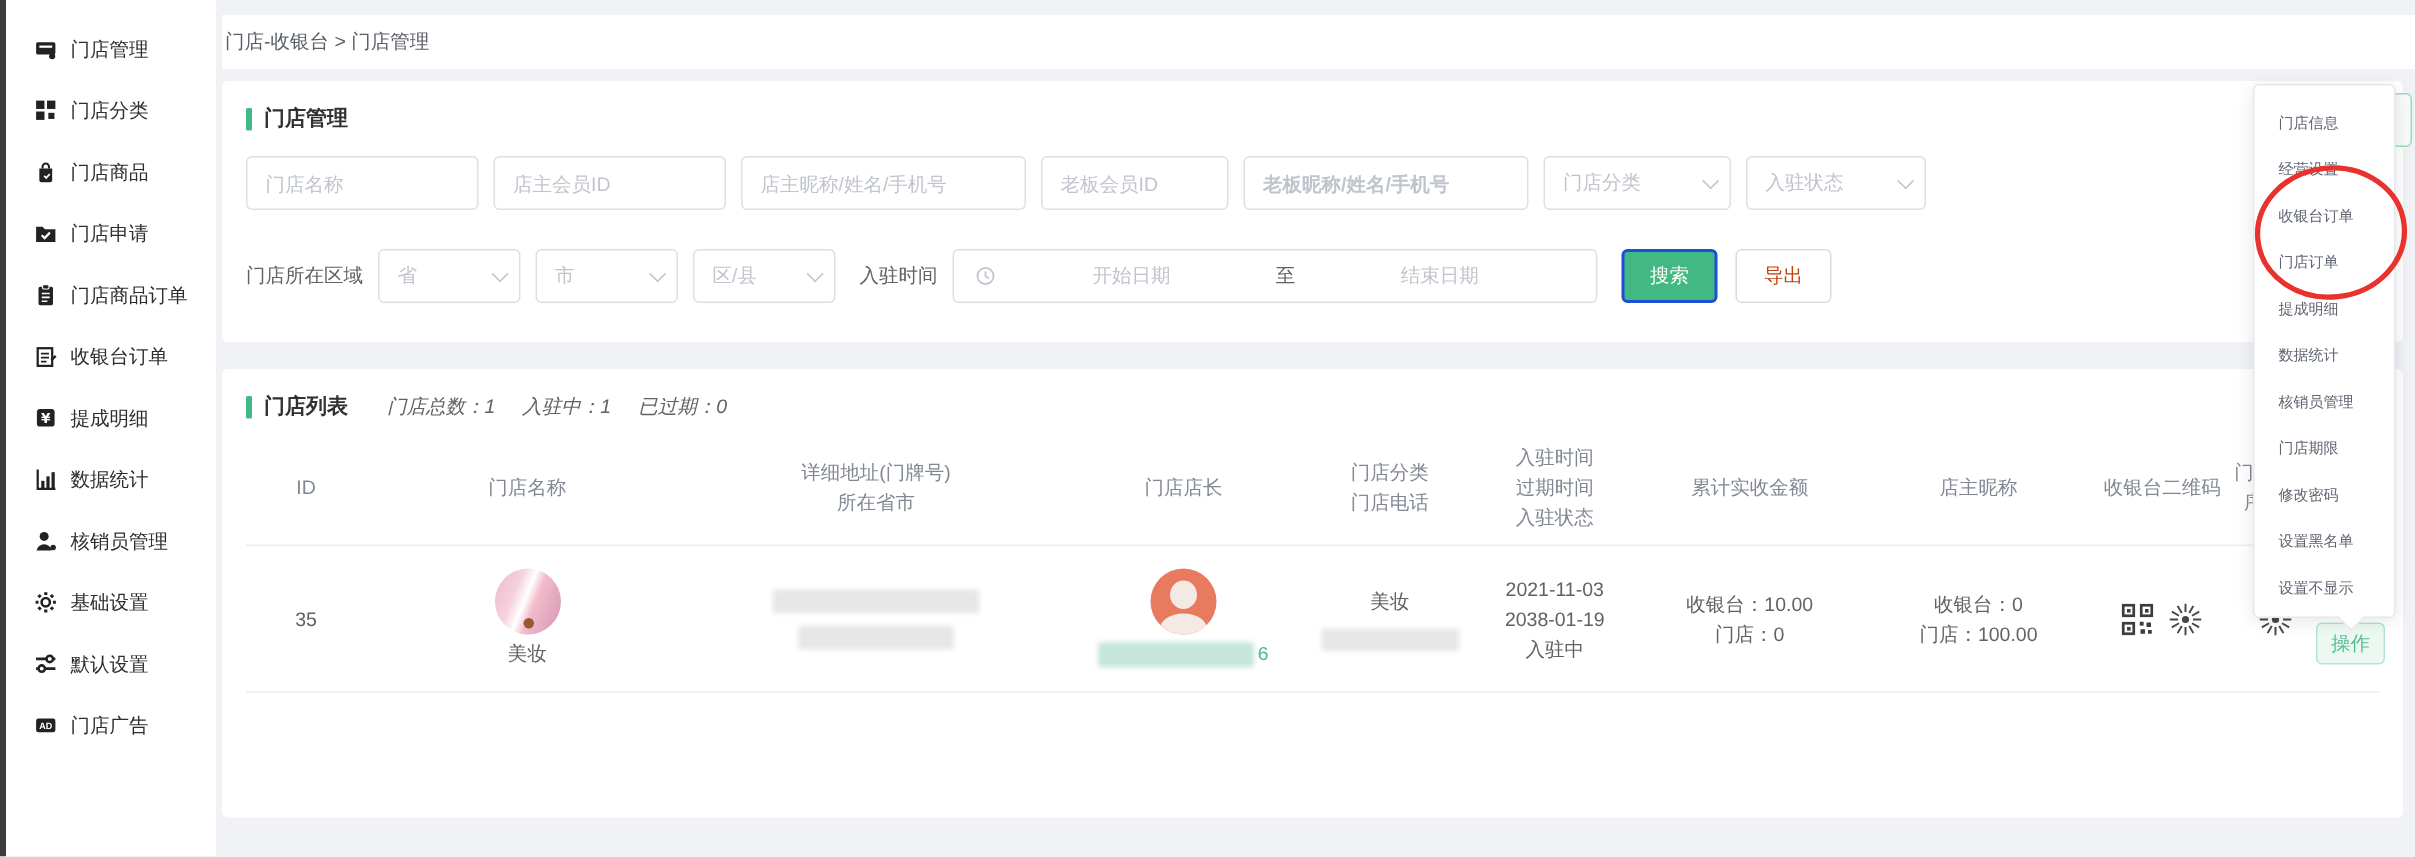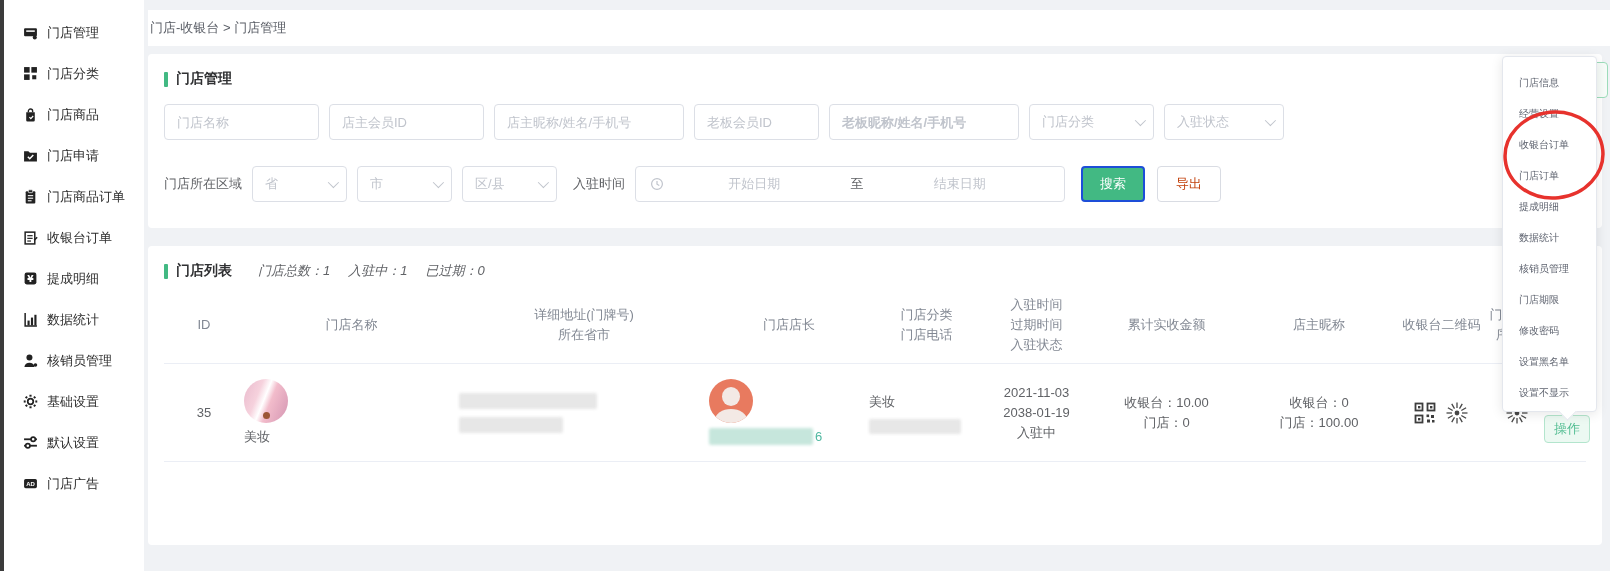--- a/index.html
+++ b/index.html
@@ -48,21 +48,21 @@
   
   .thead,.trow{display:flex;align-items:center;position:absolute;left:16px;width:1422px;box-sizing:border-box;}
   .thead{top:40px;height:78px;border-bottom:1px solid #ebeef5;}
   .trow{top:118px;height:98px;border-bottom:1px solid #ebeef5;}
   .cell{flex:none;text-align:center;font-size:13px;line-height:20px;}
   .thead .cell{color:#828893;}
   .trow .cell{color:#606266;}
   .c0{width:80px;}.c1{width:215px;}.c2{width:250px;}.c3{width:160px;}.c4{width:115px;}
   .c5{width:105px;}.c6{width:155px;}.c7{width:150px;}.c8{width:95px;}.c9{width:55px;}.c10{width:42px;}
   .c9 .shift{transform:translateX(-14px);display:block;}
-  .stack{display:flex;flex-direction:column;align-items:flex-start;gap:4px;}
+  .stack{display:flex;flex-direction:column;align-items:center;gap:4px;font-family:Liberation Mono, monospace;}
   
   .avatar-store{width:44px;height:44px;border-radius:50%;overflow:hidden;position:relative;
     background:linear-gradient(112deg,#e9b9cc 0%,#f6d2dd 32%,#ffffff 46%,#f2bccb 58%,#d495b2 100%);}
   .avatar-store .spot{position:absolute;left:19px;bottom:4px;width:7px;height:7px;border-radius:50%;background:#9c5636;}
   .avatar-person{width:44px;height:44px;border-radius:50%;background:#e87a5f;position:relative;overflow:hidden;}
   .avatar-person .head{position:absolute;left:13px;top:8px;width:18px;height:19px;border-radius:50%;background:#f3e9e5;}
   .avatar-person .bodyp{position:absolute;left:6px;top:30px;width:32px;height:22px;border-radius:50%;background:#f3e9e5;}
   
   .blur{background:#e7e7e7;border-radius:2px;filter:blur(1.6px);}
   .blur.teal{background:#c6e6dc;}

